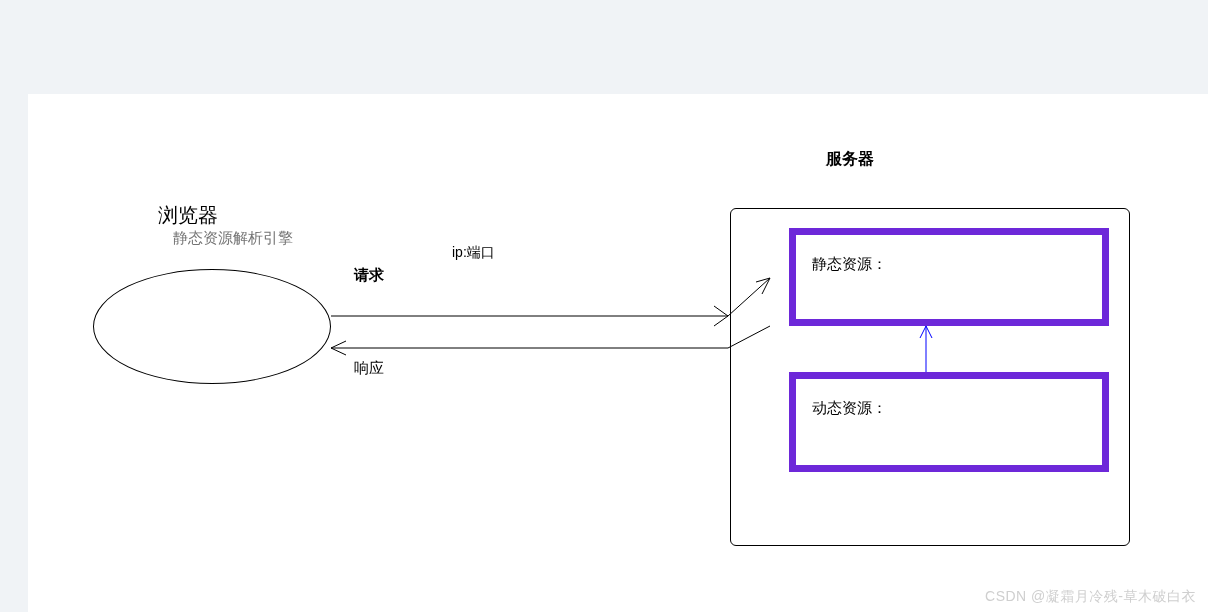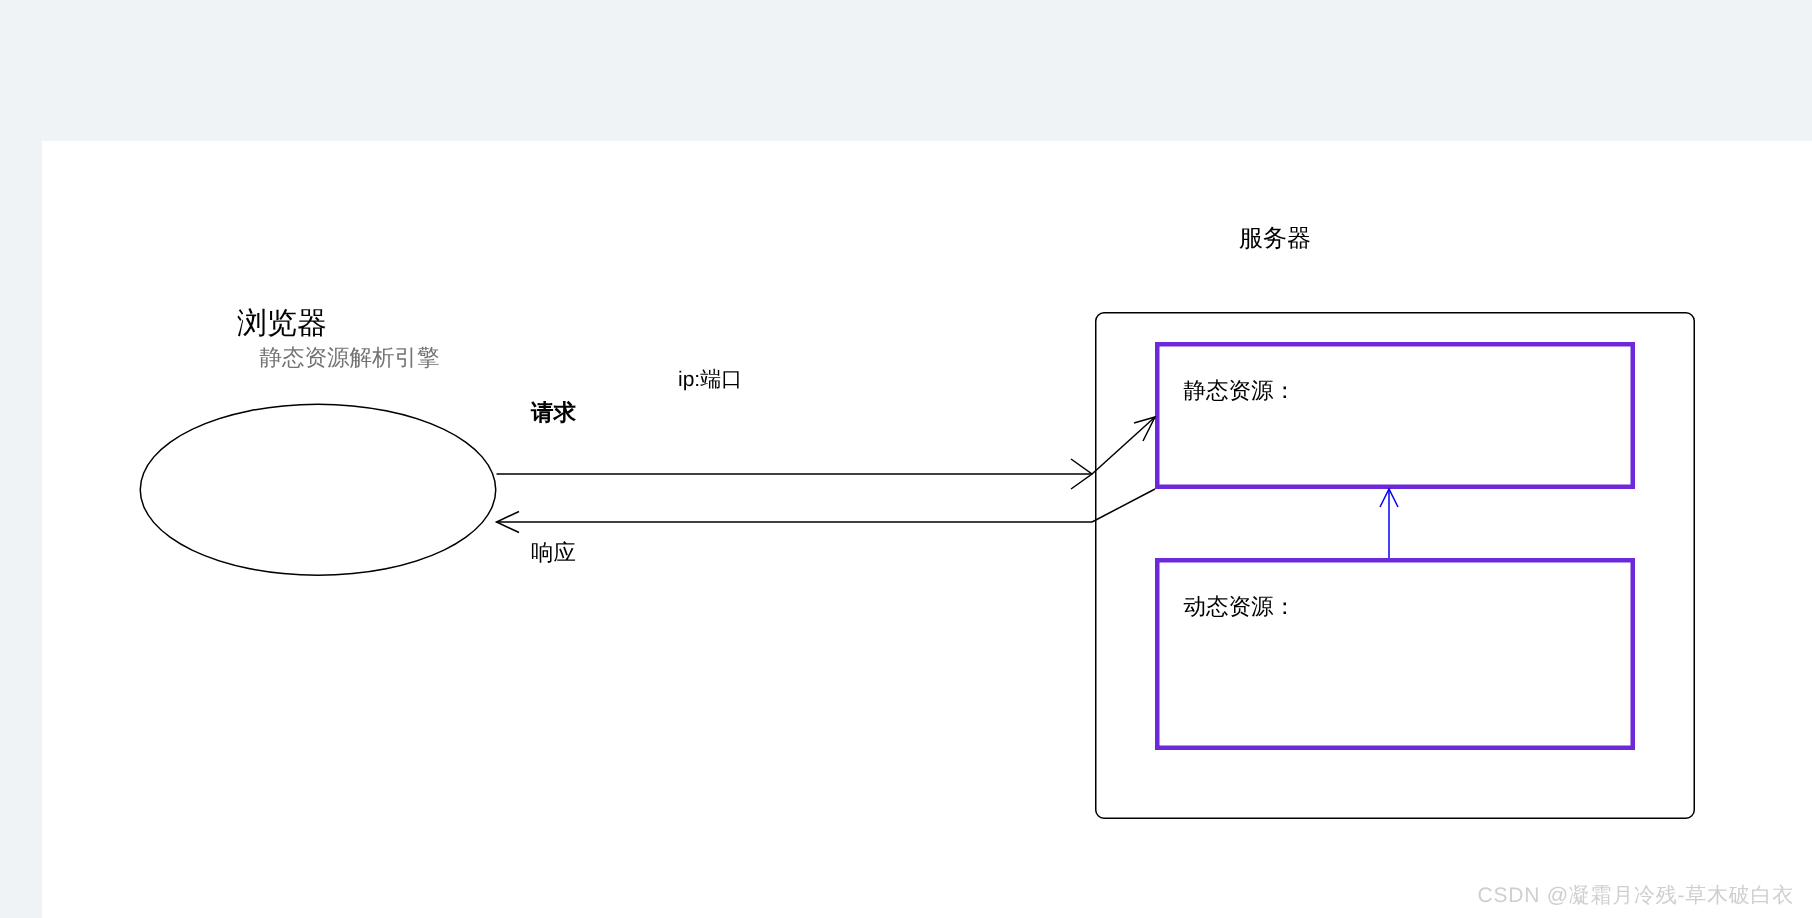--- a/index.html
+++ b/index.html
@@ -43,22 +43,23 @@
     background: #fff;
   }
   .rect {
     position: absolute;
     border: 1px solid #000;
     background: #fff;
     border-radius: 6px;
   }
   .inner-rect {
     position: absolute;
-    border: 3px solid #6d28d9;
+    border: 7px solid #6d28d9;
     background: #fff;
+    margin-left: 19px;
   }
   svg.lines {
     position: absolute;
     left: 0; top: 0;
     width: 1180px;
     height: 518px;
     pointer-events: none;
   }
 </style>
 </head>
@@ -69,31 +70,31 @@
   <div class="label" style="left:130px; top:108px; font-size:20px;">浏览器</div>
 
   <div class="label red" style="left:145px; top:135px;">静态资源解析引擎</div>
 
   <div class="label" style="left:380px; top:150px; font-size:14px;padding-left:44px;">ip:端口</div>
 
   <div class="label" style="left:326px; top:172px;font-weight:bold;">请求</div>
 
   <div class="label" style="left:326px; top:265px;">响应</div>
 
-  <div class="label" style="left:798px; top:55px; font-size:16px;">服务器</div>
+  <div class="label" style="left:798px; top:55px; font-size:16px;font-weight:bold;">服务器</div>
 
   <div class="ellipse" style="left:65px; top:175px; width:238px; height:115px;"></div>
 
   <div class="rect" style="left:702px; top:114px; width:400px; height:338px;"></div>
 
   <div class="inner-rect" style="left:742px; top:134px; width:320px; height:98px;">
     <div class="label" style="left:16px; top:20px;">静态资源：</div>
   </div>
 
-  <div class="inner-rect" style="left:742px; top:278px; width:320px; height:128px;">
+  <div class="inner-rect" style="left:742px; top:278px; width:320px; height:100px;">
     <div class="label" style="left:16px; top:20px;">动态资源：</div>
   </div>
 
   <svg class="lines">
 
     <line x1="303" y1="222" x2="700" y2="222" stroke="#000" stroke-width="1"></line>
     <line x1="700" y1="222" x2="742" y2="184" stroke="#000" stroke-width="1"></line>
 
     <polyline points="728,188 742,184 734,200" fill="none" stroke="#000" stroke-width="1"></polyline>
 

